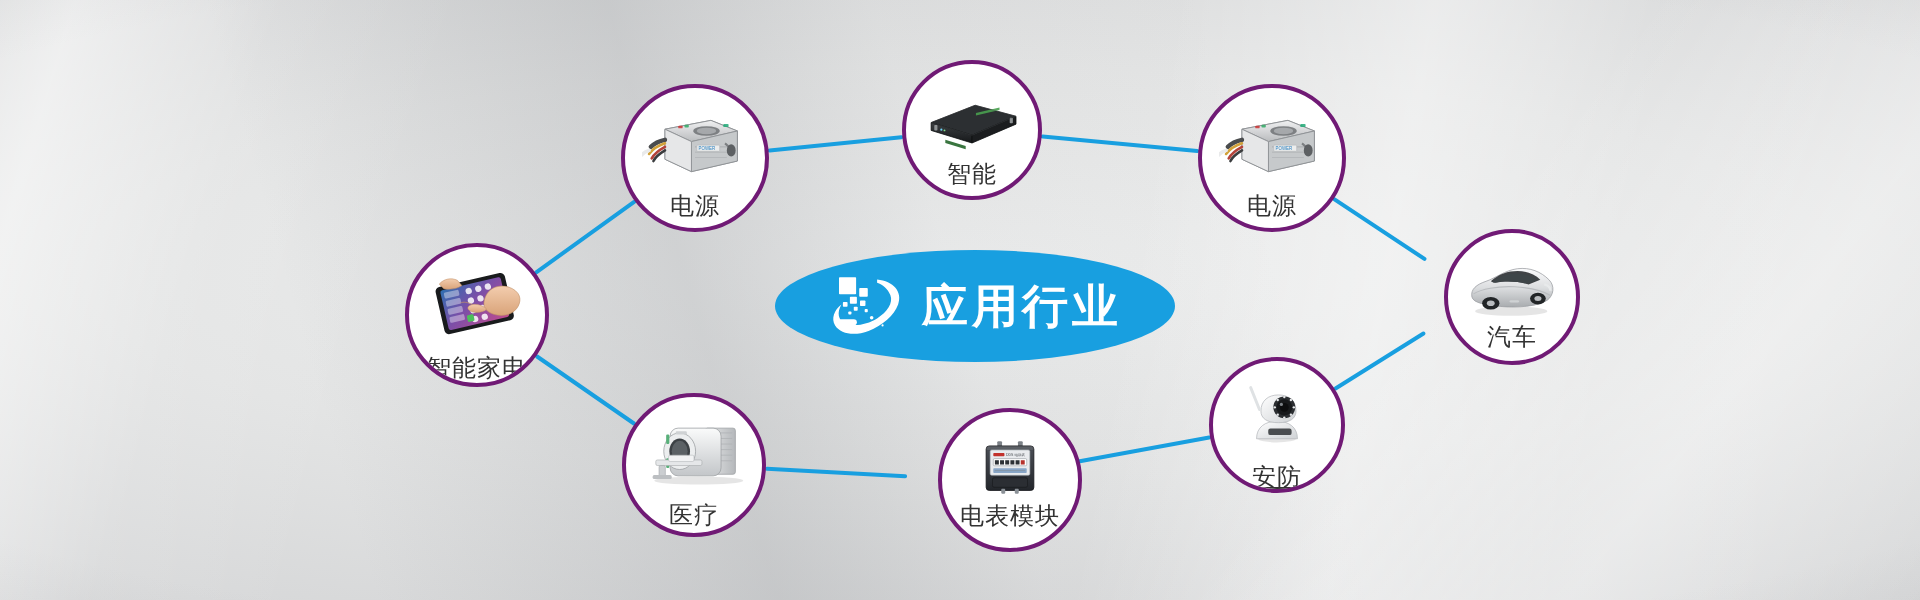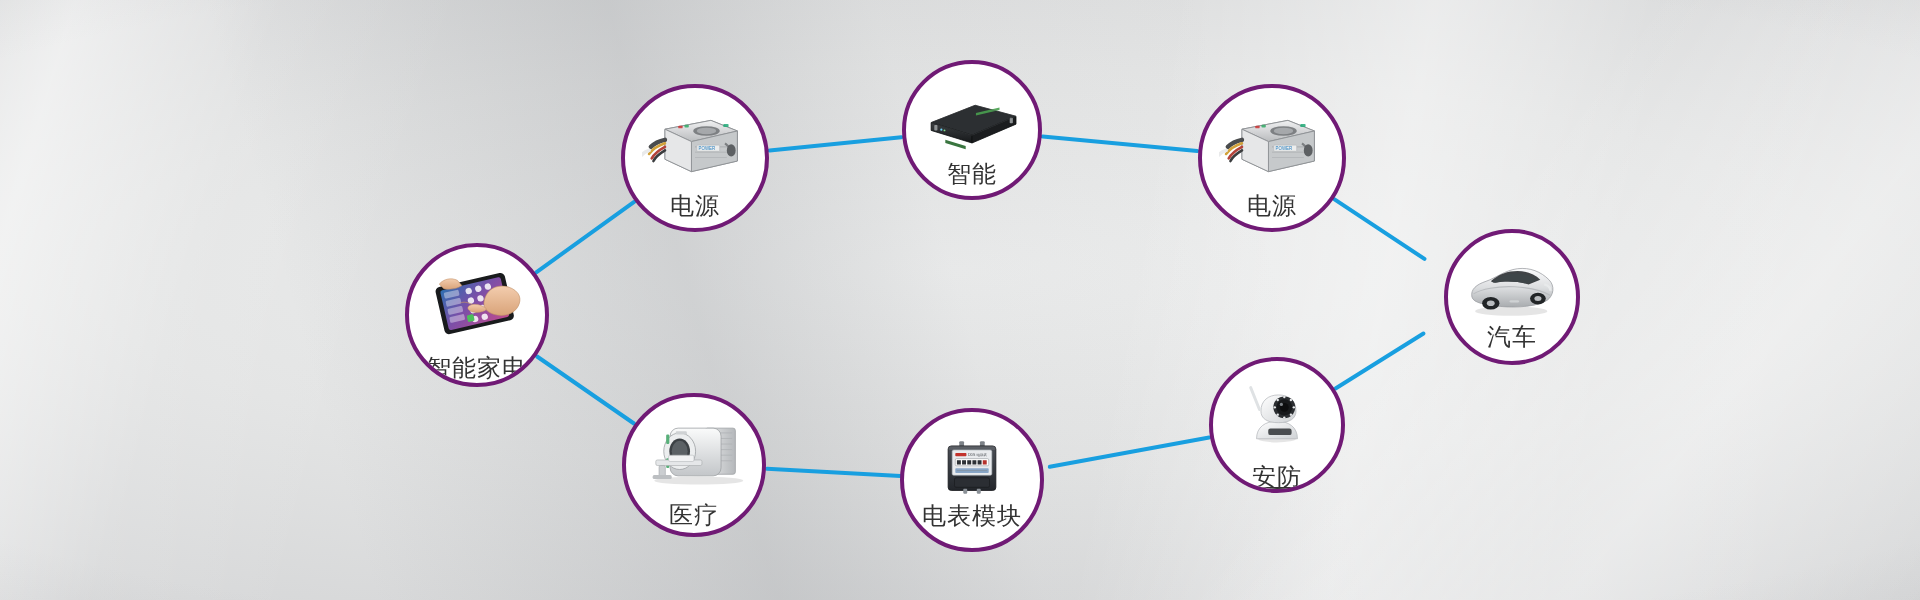--- a/index.html
+++ b/index.html
@@ -289,21 +289,21 @@
                 <circle cx="53" cy="51" r="1.6"></circle>
             <circle cx="49" cy="41" r="1.6"></circle>
                 <circle cx="53" cy="31" r="1.6"></circle>
           </g>
           <path d="M28 44 L16 14" stroke="#dfe2e4" stroke-width="4" stroke-linecap="round"></path>
         </g>
           </svg>
         </div>
         <div class="node-label" style="margin-top: 20px; text-decoration: underline;">安防</div>
       </div>
-      <div class="node" style="left: 900px; top: 408px; width: 144px; height: 144px; align-items: center;">
+      <div class="node" style="left: 938px; top: 408px; width: 144px; height: 144px; align-items: center;">
         <div class="thumb" style="margin-top: 18px;">
           <svg width="70" height="70" viewBox="0 0 88 88">
         <defs>
           <linearGradient id="mtA" x1="0" y1="0" x2="0" y2="1">
             <stop offset="0" stop-color="#4a4e55"></stop>
                 <stop offset="1" stop-color="#23262b"></stop>
           </linearGradient>
         </defs>
         <g>
           <rect x="28" y="14" width="6" height="7" rx="1.5" fill="#7d8288"></rect>
@@ -418,14 +418,36 @@
                    C72 48,76 32,86 26 Z" fill="url(#skA)" stroke="#c08f66" stroke-width=".8"></path>
           <path d="M78 52 C72 48,66 46,60 47 C54 48,52 52,56 55 C62 59,72 58,78 54 Z" fill="url(#skA)" stroke="#c08f66" stroke-width=".7"></path>
           <path d="M60 47 C54 44,48 43,44 45" stroke="#c08f66" stroke-width="1" fill="none"></path>
         </g>
           </svg>
         </div>
         <div class="node-label" style="margin-top: 19px;">智能家电</div>
       </div>
     </div>
 
+  <div id="center-badge">
+    <svg class="badge-logo" viewBox="0 0 100 90">
+      <g fill="#ffffff">
+        <rect x="14" y="8" width="22" height="22" rx="1"></rect>
+        <rect x="40" y="22" width="11" height="11" rx="1"></rect>
+        <rect x="28" y="33" width="9" height="9" rx="1"></rect>
+        <rect x="41" y="38" width="7" height="7" rx="1"></rect>
+        <rect x="19" y="40" width="6" height="6" rx="1"></rect>
+        <rect x="33" y="46" width="5" height="5" rx="1"></rect>
+        <rect x="47" y="49" width="4" height="4" rx="1"></rect>
+        <rect x="26" y="52" width="4" height="4" rx="1"></rect>
+        <circle cx="56" cy="60" r="2.3"></circle>
+        <circle cx="63" cy="66" r="1.8"></circle>
+        <circle cx="70" cy="70" r="1.4"></circle>
+        <path d="M63 11 C84 13,96 27,90 43 C85 57,70 70,52 77 C34 84,16 81,9 70
+                 C3.5 61,8 50,17 43 C11 54,13 63,22 67 C33 72,50 69,63 61
+                 C76 53,84 41,80 31 C77 23,70 17,63 15 Z"></path>
+        <path d="M17 62 h16 a4 4 0 0 1 0 8 h-16 a4 4 0 0 1 0 -8 Z"></path>
+      </g>
+    </svg>
+    <div class="badge-text">应用行业</div>
+  </div>
 
 </div>
 
 </body></html>

